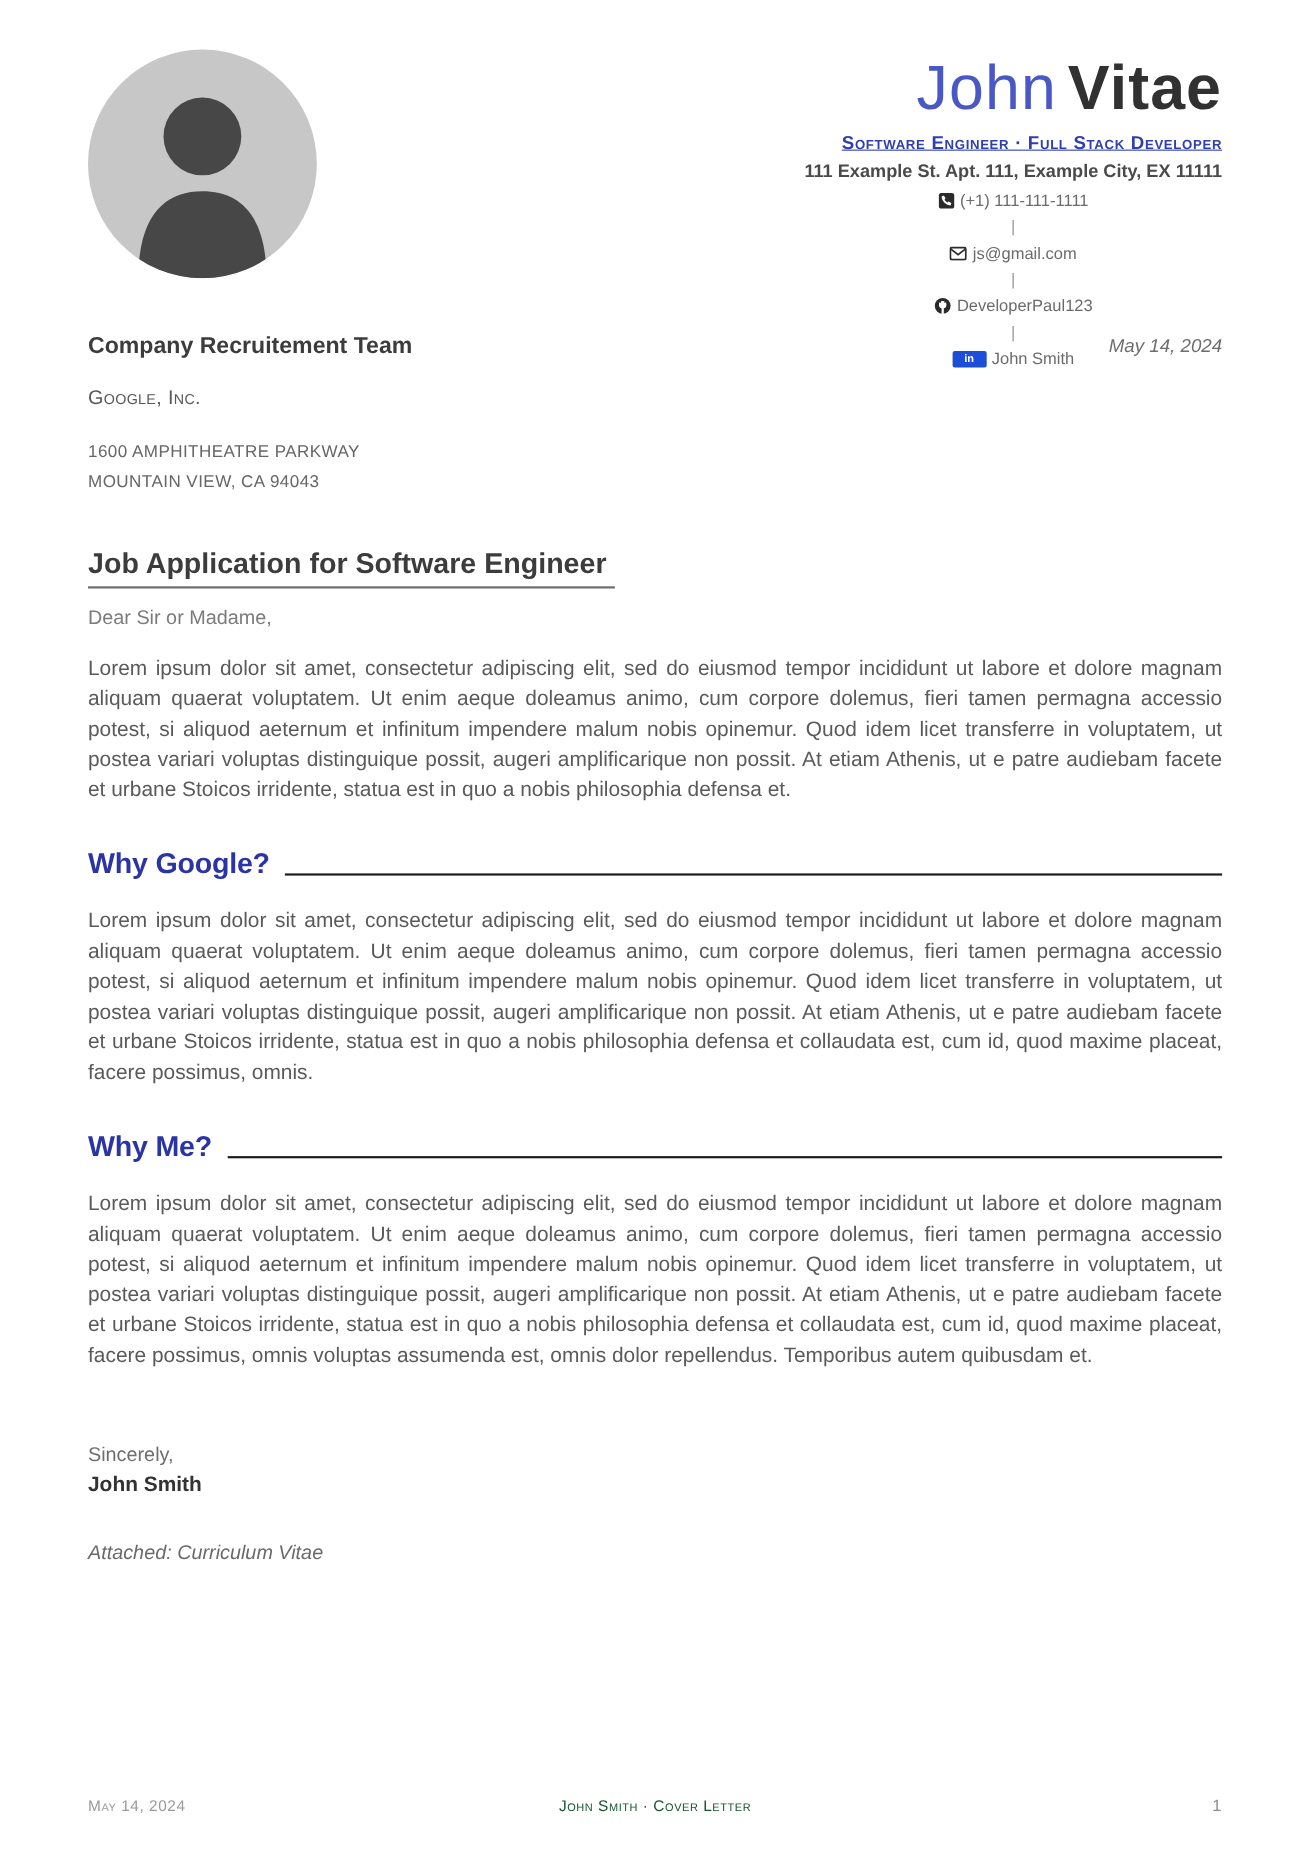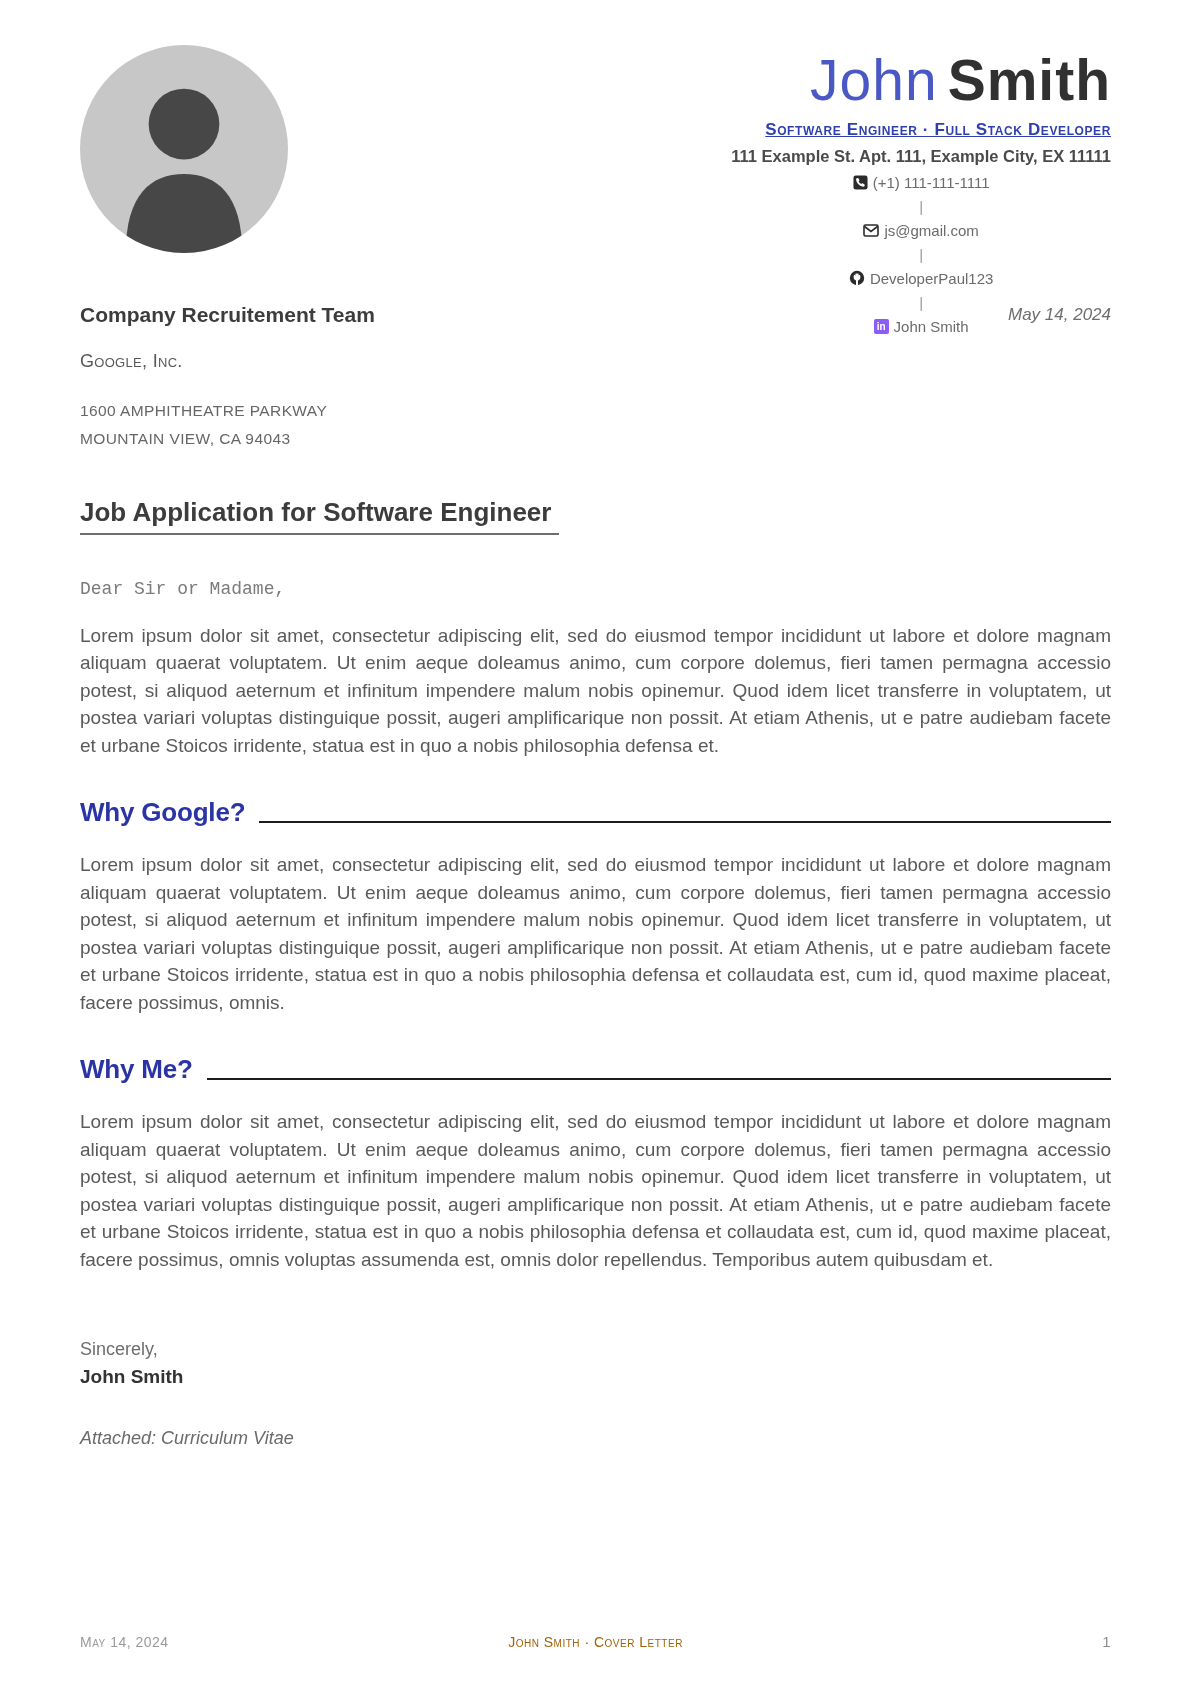--- a/index.html
+++ b/index.html
@@ -30,42 +30,42 @@
   }
   .postal { margin-top: 7px; font-size: 16.5px; font-weight: 700; color: #4a4a4a; }
   .contact-line {
     margin-top: 8px; font-size: 15px; color: #6b6b6b;
     display: flex; justify-content: flex-end; align-items: center; gap: 7px; flex-direction: column;
   }
   .contact-item { display: inline-flex; align-items: center; gap: 5px; color: #6b6b6b; }
   .contact-item svg { display: block; }
   .sep { color: #9a9a9a; }
   .in-badge {
-    width: 15px; height: 15px; background: #8b5cf6; border-radius: 2px;
+    width: 31px; height: 15px; background: #1d4ed8; border-radius: 2px;
     color: #fff; font-size: 10px; font-weight: 700;
     display: inline-flex; align-items: center; justify-content: center;
   }
 
   
   .recipient-row {
     margin-top: 46px; display: flex; justify-content: space-between; align-items: center;
   }
   .recipient-name { font-size: 21px; font-weight: 700; color: #3c3c3c; }
   .letter-date { font-size: 17px; font-style: italic; color: #6e6e6e; }
   .org-block { margin-top: 24px; }
   .org-name { font-variant: small-caps; font-size: 18px; color: #585858; letter-spacing: 0.3px; }
   .org-address { margin-top: 25px; font-size: 15.5px; color: #666; letter-spacing: 0.4px; line-height: 1.8; }
 
   
   .subject {
     margin-top: 44px; display: inline-block;
     font-size: 26px; font-weight: 700; color: #3c3c3c;
     border-bottom: 2px solid #6e6e6e; padding: 0 8px 5px 0;
   }
-  .salutation { margin-top: 44px; font-size: 18px; color: #7b7b7b; font-family: Liberation Mono, monospace; }
+  .salutation { margin-top: 16px; font-size: 18px; color: #7b7b7b; }
 
   
   .section-head { margin-top: 38px; display: flex; align-items: flex-end; }
   .section-title {
     font-size: 26px; font-weight: 700; color: #2b34a4;
     letter-spacing: -0.2px; white-space: nowrap;
   }
   .section-rule { flex: 1; border-bottom: 2px solid #1d1d1d; margin-left: 14px; margin-bottom: 5px; }
   .para {
     margin-top: 23px; font-size: 19px; color: #5a5a5a;
@@ -78,38 +78,38 @@
   .signature { margin-top: 6px; font-size: 19px; font-weight: 700; color: #333; }
   .attachment { margin-top: 40px; font-size: 18px; font-style: italic; color: #6a6a6a; }
 
   
   .footer {
     position: absolute; bottom: 34px; left: 80px; right: 80px;
     display: flex; align-items: baseline;
     font-variant: small-caps; color: #9a9a9a; font-size: 14px; letter-spacing: 0.5px;
   }
   .footer-left { flex: 1; text-align: left; }
-  .footer-center { flex: 2; text-align: center; color: #a16207; }
+  .footer-center { flex: 2; text-align: center; color: #14532d; }
   .footer-right { flex: 1; text-align: right; font-variant: normal; font-size: 15px; color: #8d8d8d; }
 </style>
 </head>
 <body>
 
 <div class="page">
 
   <div class="header">
     <div class="avatar">
       <svg viewBox="0 0 100 100">
         <circle cx="50" cy="38" r="17" fill="#474747"></circle>
         <path d="M22 100 C22 72 34 62 50 62 C66 62 78 72 78 100 Z" fill="#474747"></path>
       </svg>
     </div>
     <div class="header-right">
       <div class="name-line">
-        <span class="first-name">John</span><span class="last-name">Smith</span>
+        <span class="first-name">John</span><span class="last-name">Vitae</span>
       </div>
       <div class="tagline">Software Engineer  ·  Full Stack Developer</div>
       <div class="postal">111 Example St. Apt. 111, Example City, EX 11111</div>
       <div class="contact-line">
         <span class="contact-item">
           <svg width="15" height="15" viewBox="0 0 16 16">
             <rect x="0.5" y="0.5" width="15" height="15" rx="2.5" fill="#2b2b2b"></rect>
             <path d="M4.9 3.2c.3-.1.6 0 .8.3l1.1 1.9c.1.3.1.6-.1.8l-.7.7c.6 1.2 1.6 2.2 2.8 2.8l.7-.7c.2-.2.5-.3.8-.1l1.9 1.1c.3.2.4.5.3.8l-.4 1.2c-.1.3-.3.5-.6.5-4.4-.4-7.9-3.9-8.3-8.3 0-.3.2-.6.5-.6l1.2-.4z" fill="#ffffff"></path>
           </svg>
           <span>(+1) 111-111-1111</span>

